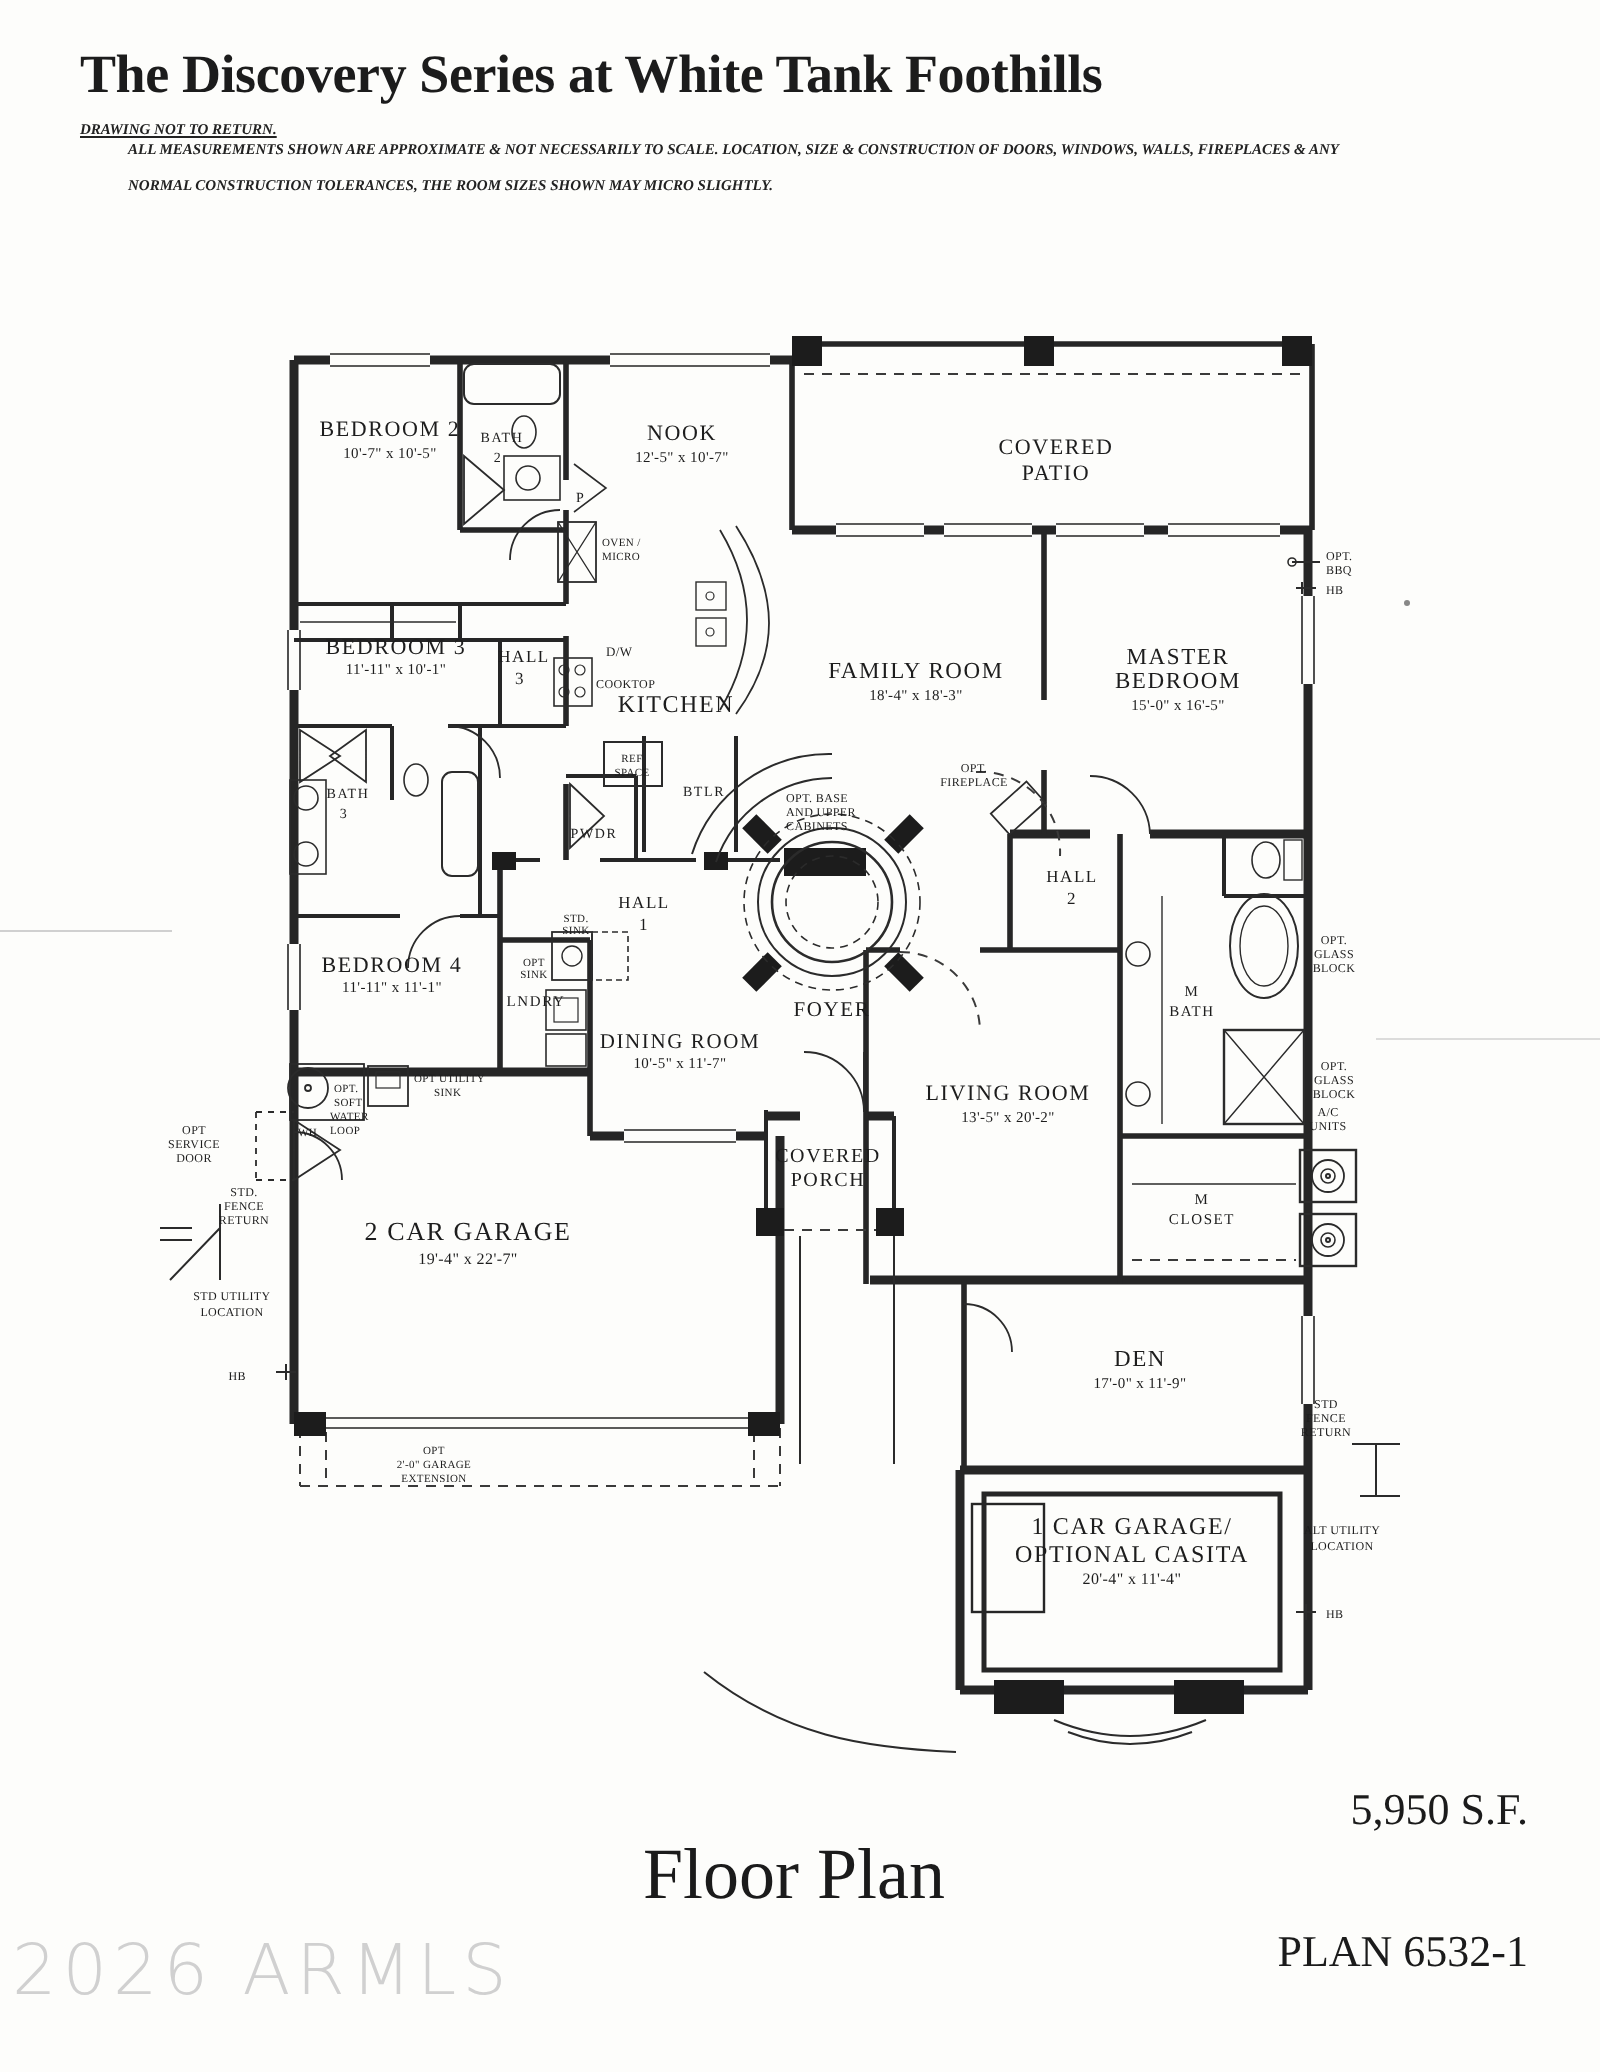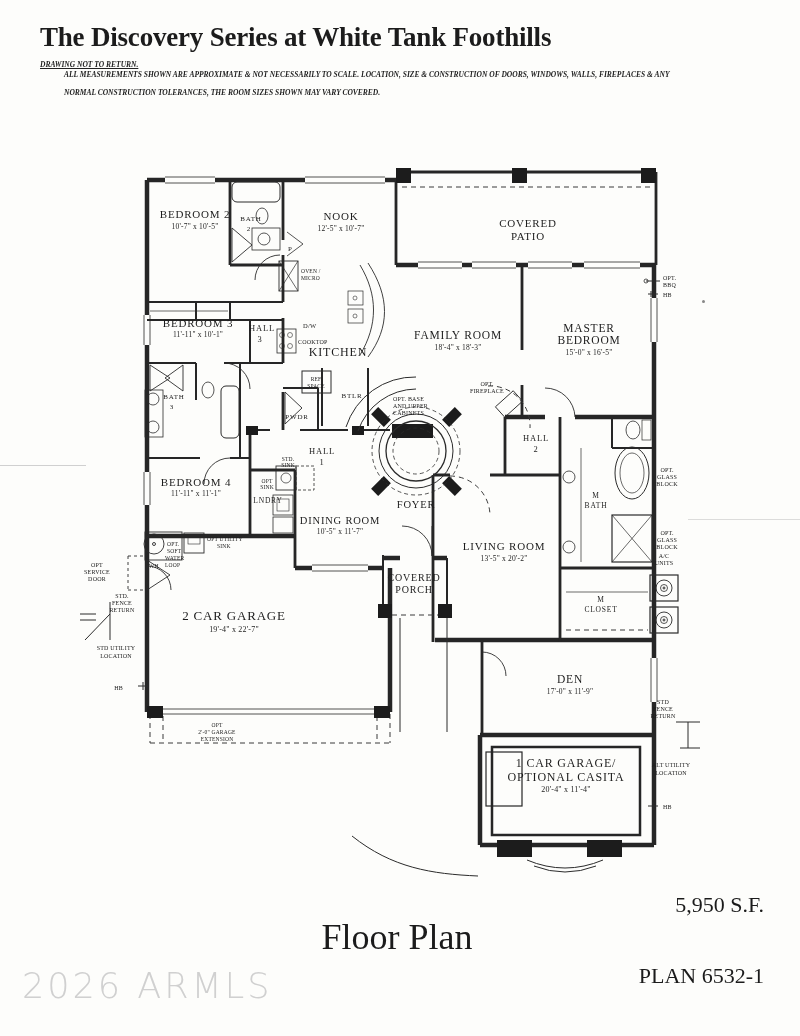--- a/index.html
+++ b/index.html
@@ -13,34 +13,34 @@
   .rm{letter-spacing:0.8px;}
   .dim{letter-spacing:0.2px;}
   .ann{letter-spacing:0.2px;}
   .foot-elev{position:absolute;left:247px;top:900px;width:300px;text-align:center;font-size:15px;letter-spacing:1.5px;color:#222;}
   .foot-fp{position:absolute;left:247px;top:916px;width:300px;text-align:center;font-size:36px;color:#1b1b1b;}
   .foot-right{position:absolute;right:36px;top:892px;text-align:right;color:#1b1b1b;}
   .foot-sqft{font-size:22px;line-height:26px;}
   .foot-name{font-size:31px;line-height:34px;}
   .foot-plan{font-size:22px;line-height:28px;margin-top:44px;}
   .watermark{position:absolute;left:6px;top:966px;font-family:"DejaVu Sans",sans-serif;font-size:35px;
-             font-weight:300;letter-spacing:3px;color:#d0d0d0;margin-left:16px;}
+             font-weight:300;letter-spacing:3px;color:#d0d0d0;}
   .scanline1{position:absolute;left:0;top:465px;width:86px;height:1px;background:#b9b9b9;opacity:.65;}
   .scanline2{position:absolute;left:688px;top:519px;width:112px;height:1px;background:#c6c6c6;opacity:.6;}
   .speck{position:absolute;left:702px;top:300px;width:3px;height:3px;background:#555;border-radius:50%;opacity:.7;}
 </style>
 </head>
 <body>
 
 <div class="page">
 
   <div class="title">The Discovery Series at White Tank Foothills</div>
   <div class="note">DRAWING NOT TO RETURN.</div>
   <div class="disc" style="top:70px">ALL MEASUREMENTS SHOWN ARE APPROXIMATE &amp; NOT NECESSARILY TO SCALE.  LOCATION, SIZE &amp; CONSTRUCTION OF DOORS, WINDOWS, WALLS, FIREPLACES &amp; ANY</div>
-  <div class="disc" style="top:88px">NORMAL CONSTRUCTION TOLERANCES, THE ROOM SIZES SHOWN MAY VARY COVERED.</div>
+  <div class="disc" style="top:88px">NORMAL CONSTRUCTION TOLERANCES, THE ROOM SIZES SHOWN MAY MICRO SLIGHTLY.</div>
 
   <svg class="plan" viewBox="0 150 800 745">
 
     <g stroke="#262626" fill="none">
       <path stroke-width="4.5" d="M147,180 H165 M215,180 H305 M385,180 H398
         M147,180 V315 M147,345 V472 M147,505 V712
         M147,712 H163 M377,712 H390
         M396,265 H418 M462,265 H472 M516,265 H528 M572,265 H584 M640,265 H656
         M654,265 V298 M654,342 V658 M654,702 V845
         M480,845 H654 M480,735 V845 M480,735 H654

